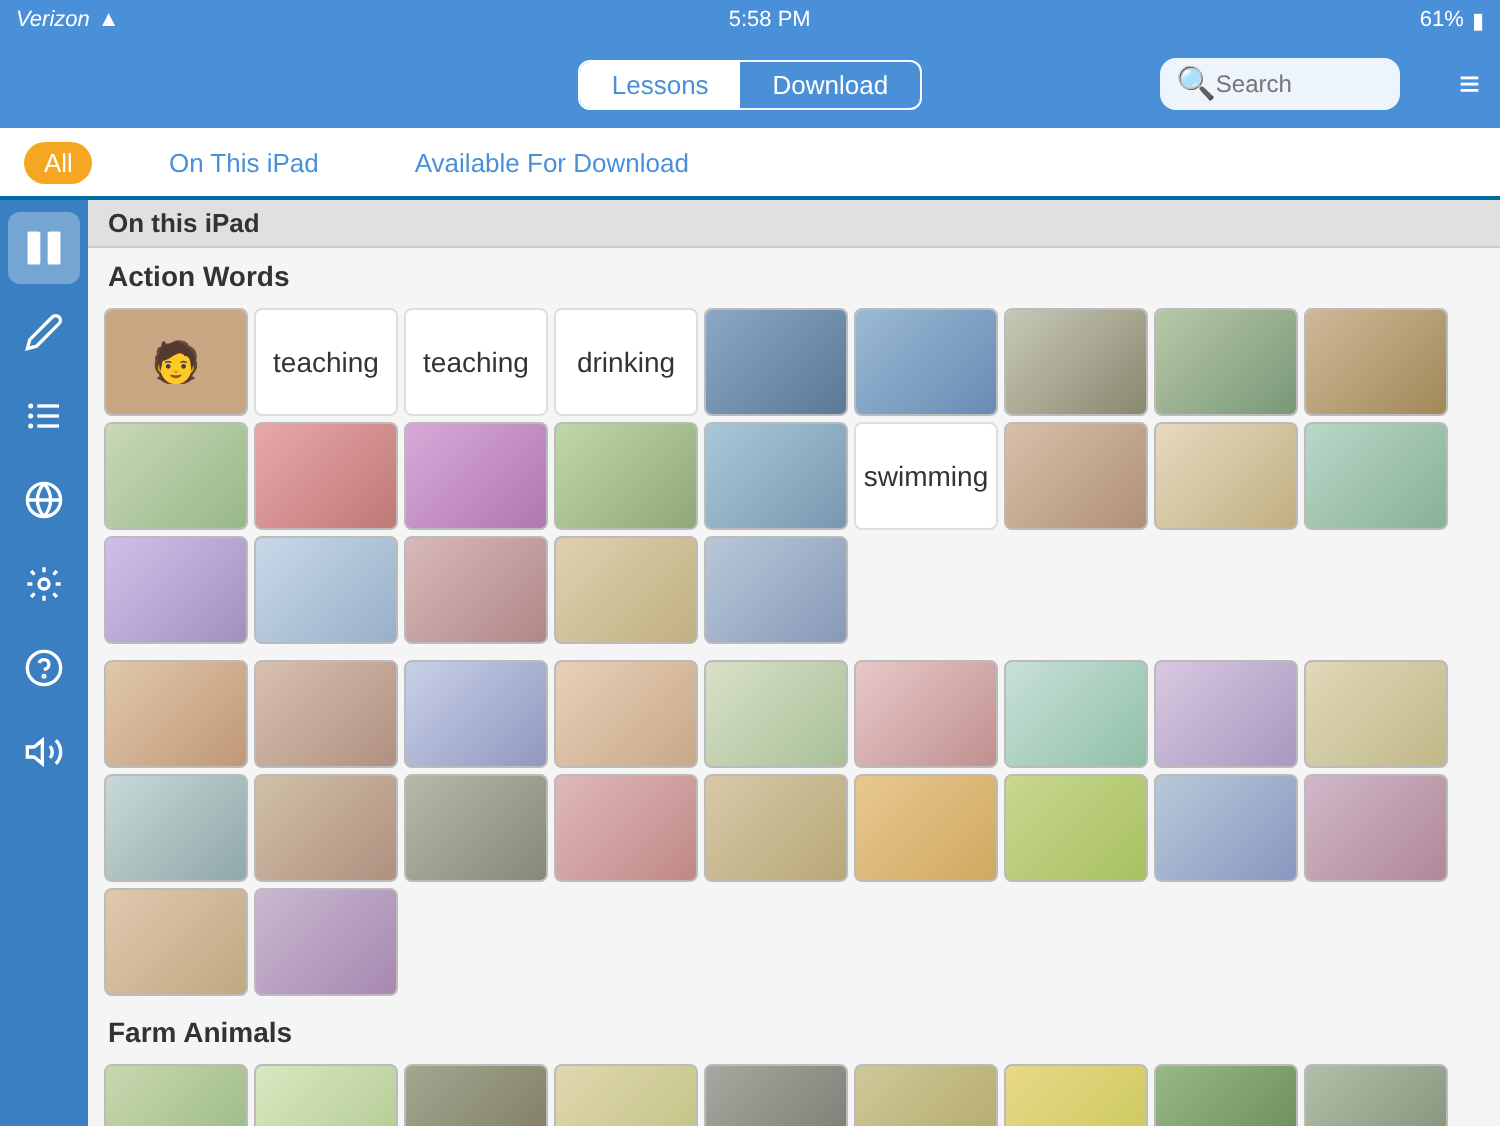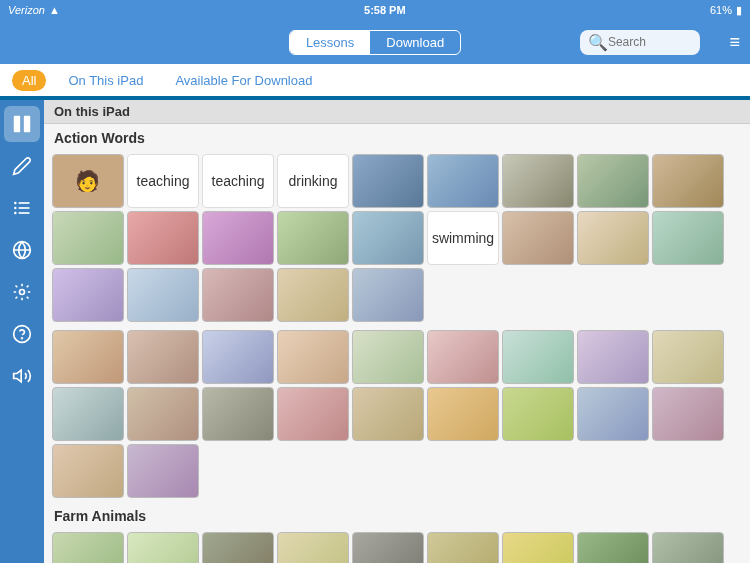--- a/index.html
+++ b/index.html
@@ -10,21 +10,21 @@
       background: #4a90d9;
       height: 20px;
       display: flex;
       align-items: center;
       justify-content: space-between;
       padding: 0 8px;
       font-size: 11px;
       color: white;
     }
     .status-left { display: flex; align-items: center; gap: 4px; font-style: italic; }
-    .status-center { font-weight: 700; }
+    .status-center { font-weight: 400; }
     .status-right { display: flex; align-items: center; gap: 4px; }
 
     
     .top-nav {
       background: #4a90d9;
       height: 44px;
       display: flex;
       align-items: center;
       justify-content: center;
       padding: 0 8px;
@@ -73,22 +73,22 @@
       cursor: pointer;
     }
 
     
     .filter-bar {
       background: white;
       height: 36px;
       display: flex;
       align-items: center;
       padding: 0 12px;
-      gap: 12px;
-      border-bottom: 4px solid #0369a1;
+      gap: 28px;
+      border-bottom: 2px solid #0369a1;
     }
     .filter-btn {
       padding: 3px 10px;
       border-radius: 12px;
       font-size: 13px;
       cursor: pointer;
       border: none;
     }
     .filter-btn.active-all {
       background: #f5a623;

